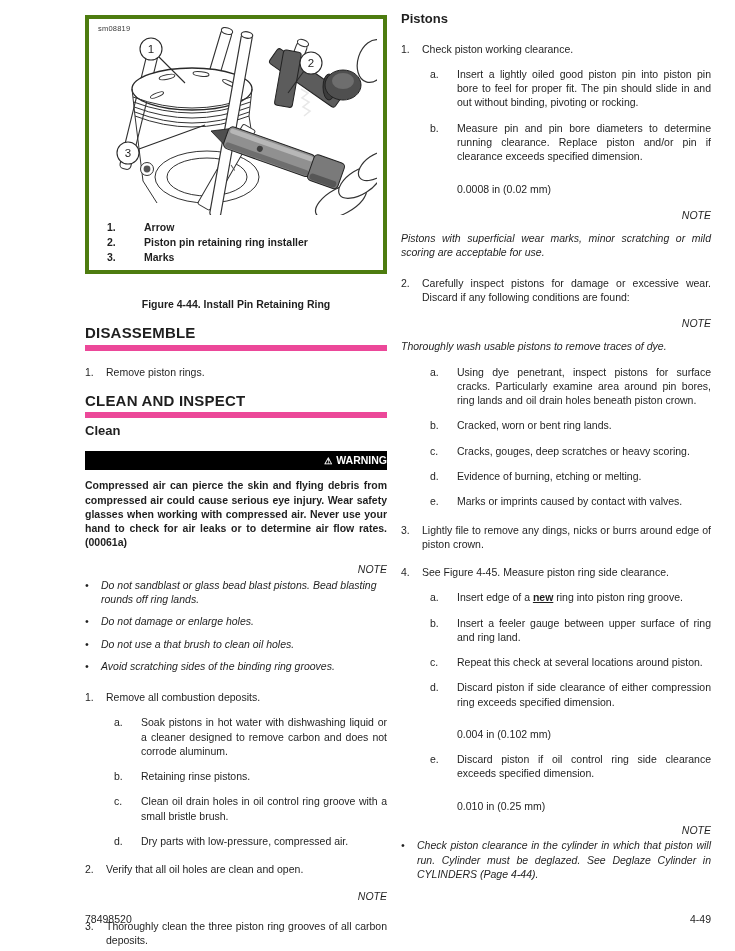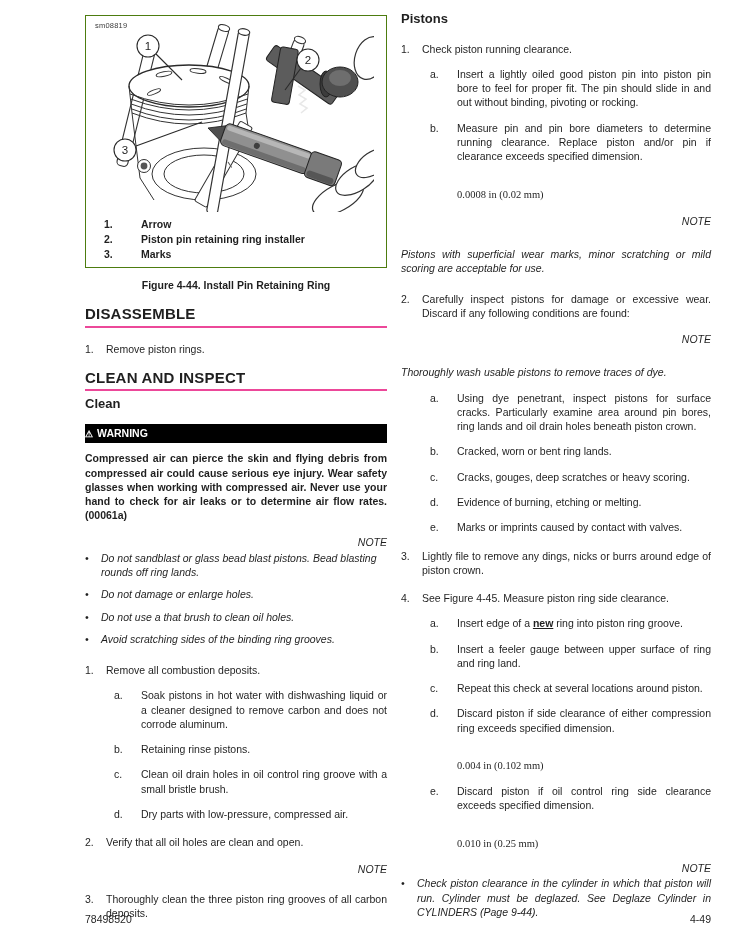--- a/index.html
+++ b/index.html
@@ -7,52 +7,52 @@
     width:735px;height:951px;position:relative;overflow:hidden;
     background:#ffffff;color:#1f1f1f;
     font-family:"Liberation Sans", sans-serif;
     font-size:10.5px;line-height:1.36;
   }
   .col{position:absolute;}
   .col-left{left:85px;top:15px;width:302px;}
   .col-right{left:401px;top:10px;width:310px;}
 
   
-  .figure-box{border:1px solid #4d7c0f;position:relative;background:#fff;}
+  .figure-box{border:4px solid #4d7c0f;position:relative;background:#fff;}
   .figure-code{position:absolute;top:5px;left:9px;font-size:7.5px;color:#3a3a3a;letter-spacing:.2px;}
   .legend{padding:2px 4px 5px 18px;}
   .legend-row{display:flex;font-weight:bold;line-height:1.42;}
   .legend-num{width:37px;flex:none;}
-  .figure-caption{text-align:center;font-weight:bold;margin-top:10px;}
-
-  
-  .h1{font-size:15px;font-weight:bold;letter-spacing:.2px;border-bottom:2px solid #ec4899;padding-bottom:1px;margin-top:12px;}
+  .figure-caption{text-align:center;font-weight:bold;margin-top:23px;}
+
+  
+  .h1{font-size:15px;font-weight:bold;letter-spacing:.2px;border-bottom:6px solid #ec4899;padding-bottom:1px;margin-top:12px;}
   .h2{font-size:13px;font-weight:bold;margin-top:4px;}
   .h2-first{margin-top:0;}
 
   
-  .warnbar{background:#000;color:#fff;text-align:left;font-weight:bold;padding:2px 0 3px;margin-top:11px;}
+  .warnbar{background:#000;color:#fff;text-align:right;font-weight:bold;padding:2px 0 3px;margin-top:11px;}
   .warnbar .warn-icon{font-size:9px;margin-right:4px;}
   .warntext{font-weight:bold;text-align:justify;margin-top:8px;}
 
   
   .note-label{text-align:right;font-style:italic;margin-top:12px;}
-  .note-text{font-style:italic;text-align:justify;margin-top:19px;}
+  .note-text{font-style:italic;text-align:justify;margin-top:9px;}
   .nbullet{display:flex;font-style:italic;margin-top:8px;}
   .nbullet .dot{width:16px;flex:none;}
   .nbullet .btxt{flex:1;}
 
   
   .step{display:flex;margin-top:14px;}
   .step-num{width:21px;flex:none;}
   .step-body{flex:1;text-align:justify;}
   .sub{display:flex;margin-top:11px;margin-left:29px;}
   .sub-letter{width:27px;flex:none;}
   .sub-body{flex:1;text-align:justify;}
-  .spec{margin-left:56px;margin-top:24px;font-family:Liberation Serif, serif;}
+  .spec{margin-left:56px;margin-top:18px;}
   .bold{font-weight:bold;text-decoration:underline;}
 
   
   .footer{position:absolute;left:85px;top:912px;width:626px;display:flex;justify-content:space-between;}
 
   svg .ln{stroke:#333;fill:none;stroke-width:1;}
 </style>
 </head>
 <body>
 
@@ -233,21 +233,21 @@
     <span class="step-body">Thoroughly clean the three piston ring grooves of all carbon deposits.</span>
   </div>
 </div>
 
 <div class="col col-right">
 
   <div class="h2 h2-first">Pistons</div>
 
   <div class="step">
     <span class="step-num">1.</span>
-    <span class="step-body">Check piston running clearance.</span>
+    <span class="step-body">Check piston working clearance.</span>
   </div>
   <div class="sub">
     <span class="sub-letter">a.</span>
     <span class="sub-body">Insert a lightly oiled good piston pin into piston pin bore to feel for proper fit. The pin should slide in and out without binding, pivoting or rocking.</span>
   </div>
   <div class="sub">
     <span class="sub-letter">b.</span>
     <span class="sub-body">Measure pin and pin bore diameters to determine running clearance. Replace piston and/or pin if clearance exceeds specified dimension.</span>
   </div>
   <div class="spec">0.0008 in (0.02 mm)</div>
@@ -312,20 +312,20 @@
   <div class="spec">0.004 in (0.102 mm)</div>
   <div class="sub">
     <span class="sub-letter">e.</span>
     <span class="sub-body">Discard piston if oil control ring side clearance exceeds specified dimension.</span>
   </div>
   <div class="spec">0.010 in (0.25 mm)</div>
 
   <div class="note-label" style="margin-top:10px">NOTE</div>
   <div class="nbullet" style="margin-top:1px">
     <span class="dot">•</span>
-    <span class="btxt" style="text-align:justify">Check piston clearance in the cylinder in which that piston will run. Cylinder must be deglazed. See Deglaze Cylinder in CYLINDERS (Page 9-44).</span>
+    <span class="btxt" style="text-align:justify">Check piston clearance in the cylinder in which that piston will run. Cylinder must be deglazed. See Deglaze Cylinder in CYLINDERS (Page 4-44).</span>
   </div>
 </div>
 
 <div class="footer">
   <span>78498520</span>
   <span>4-49</span>
 </div>
 
 </body></html>

